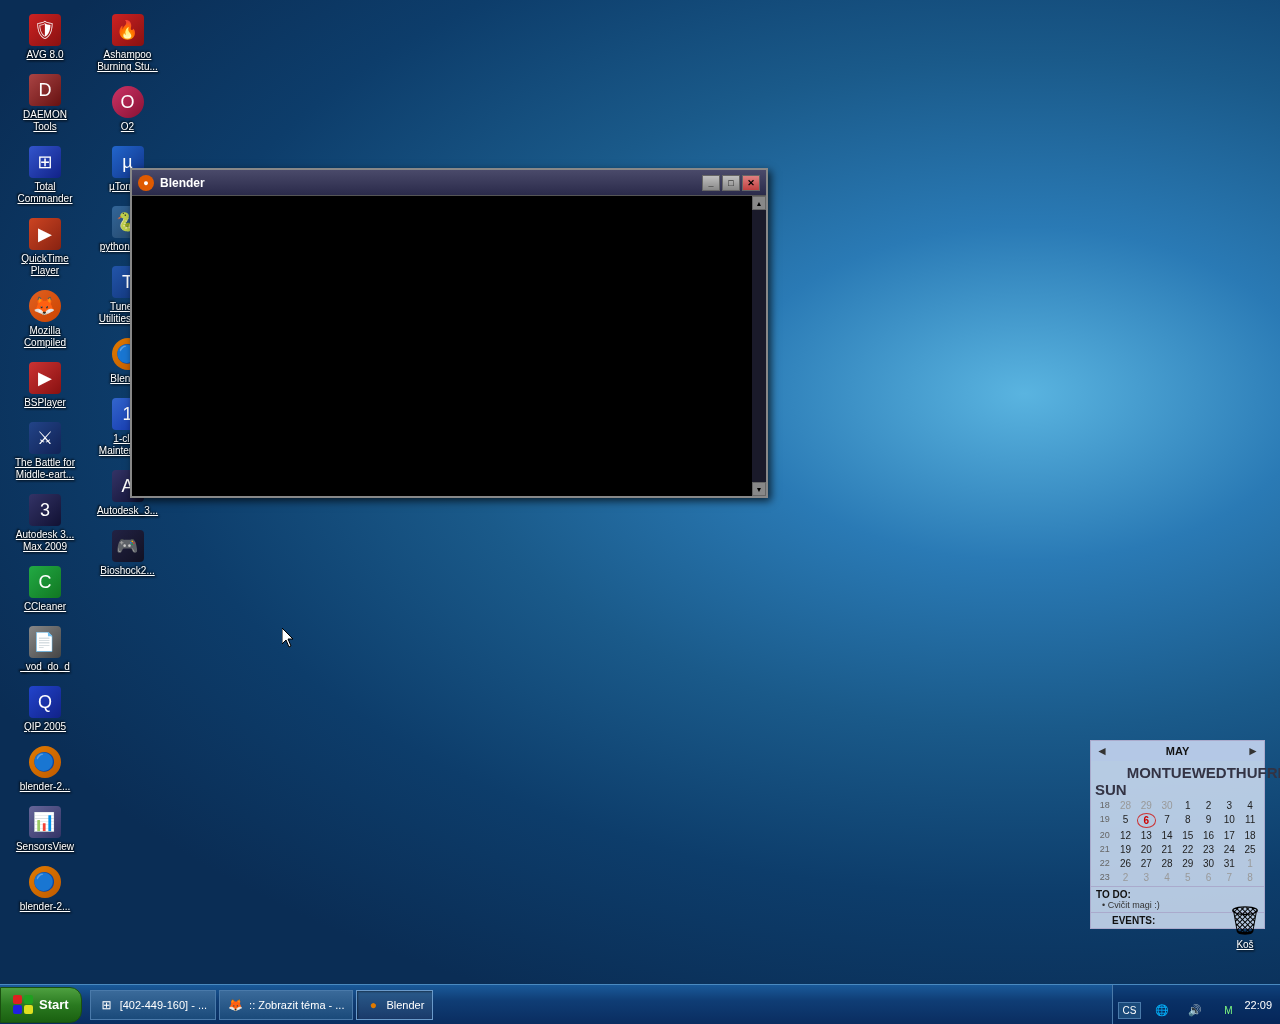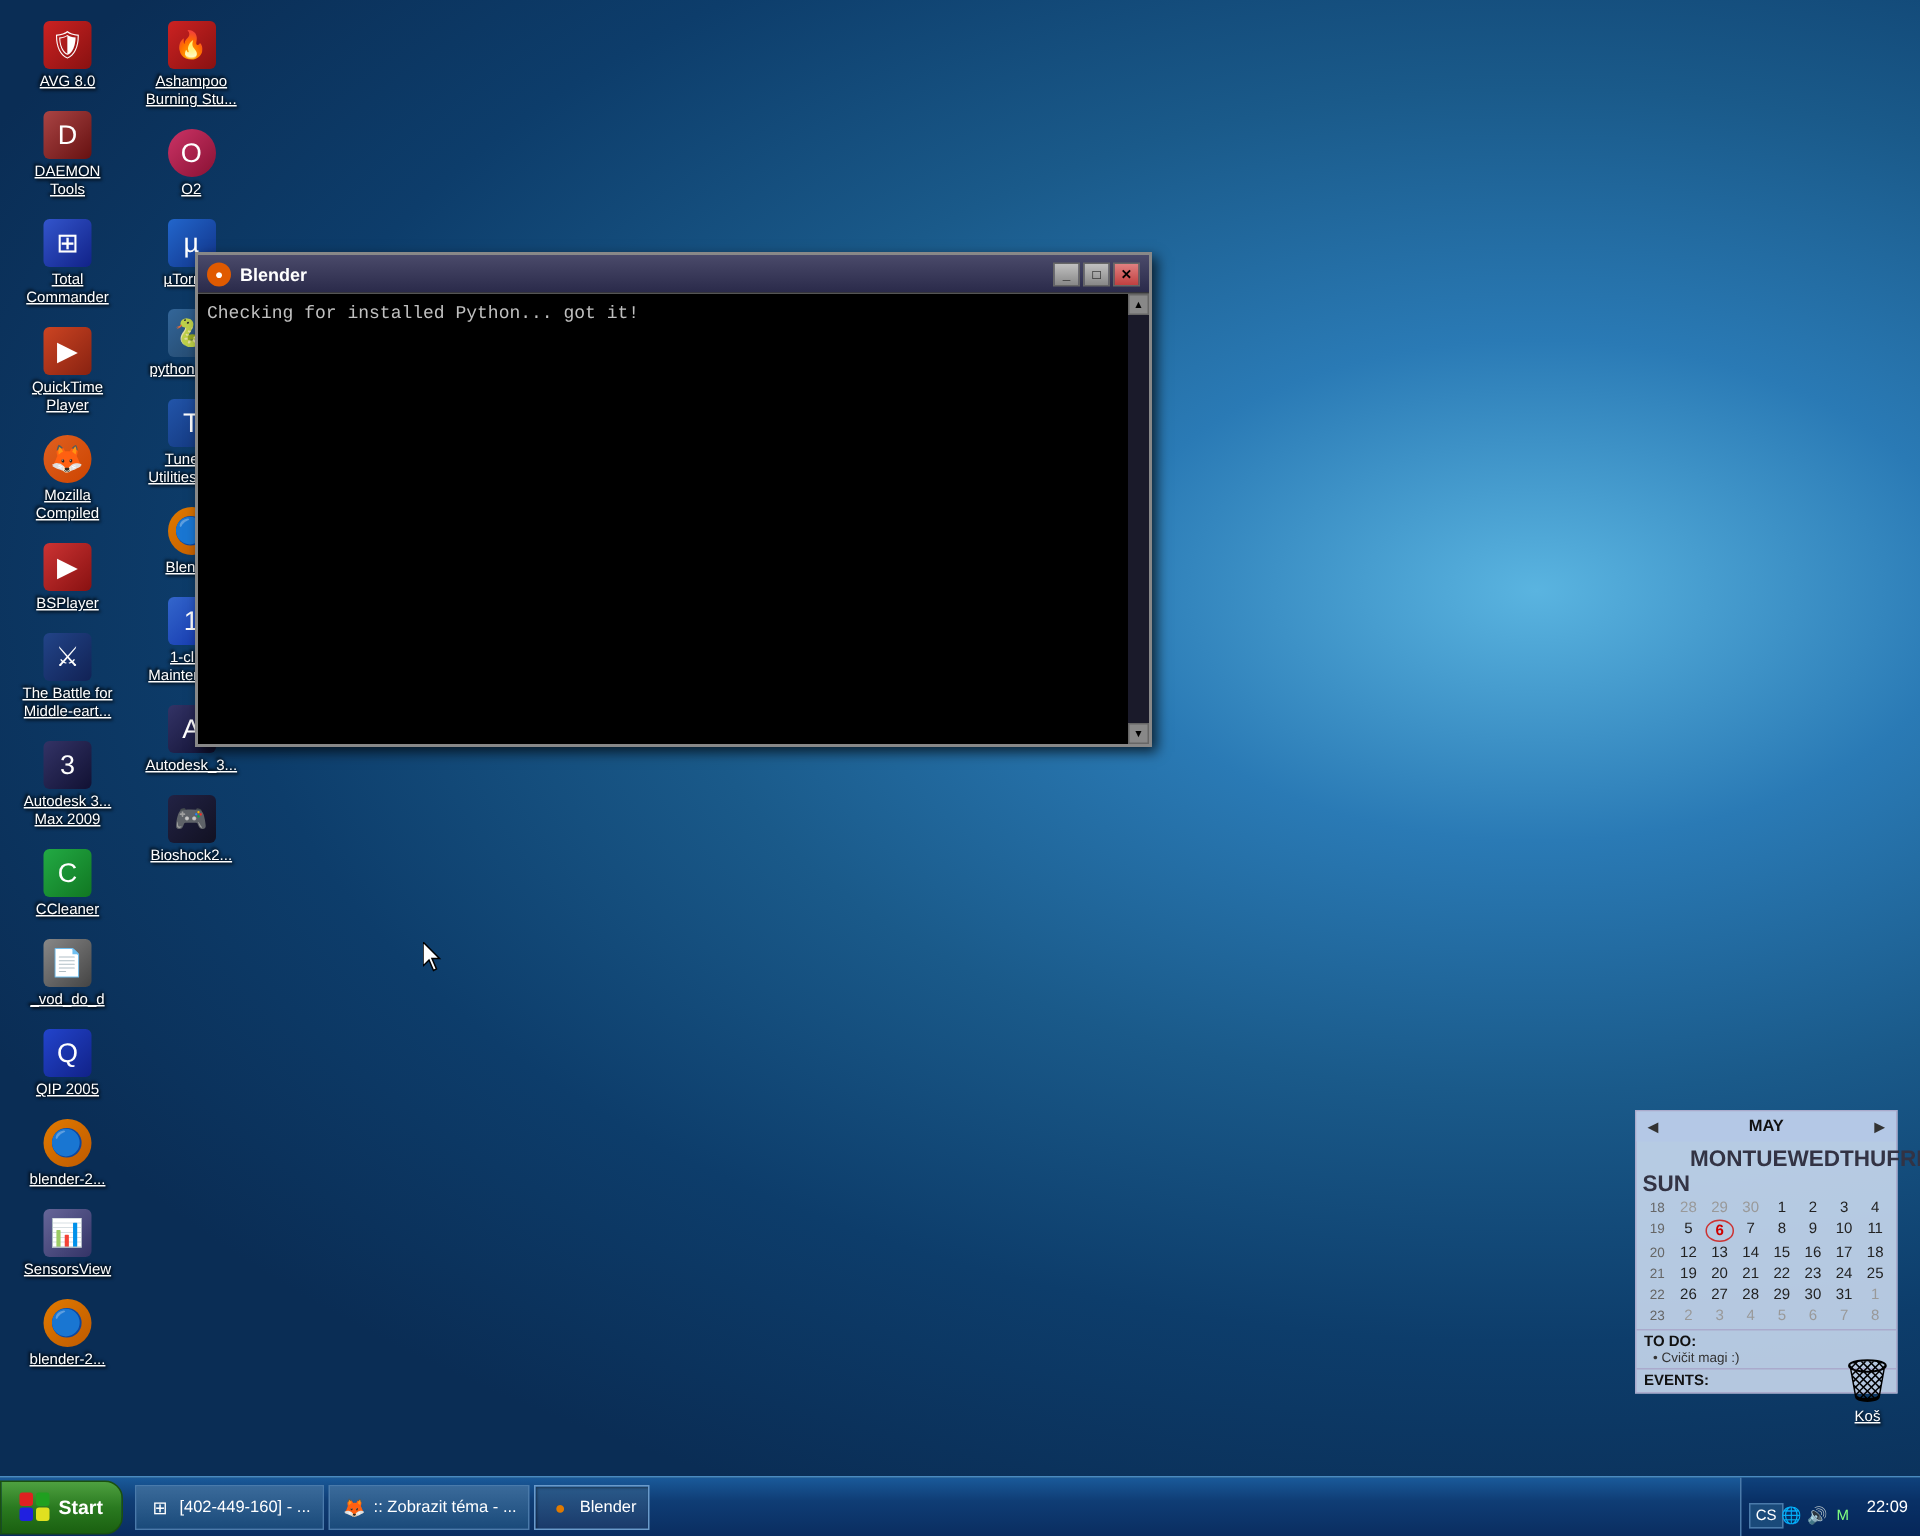--- a/index.html
+++ b/index.html
@@ -255,21 +255,21 @@
       color: #111;
     }
 
     .cal-todo-item {
       font-size: 9px;
       color: #333;
       padding-left: 6px;
     }
 
     .cal-events {
-      padding: 2px 5px;
+      padding: 2px 21px;
       border-top: 1px solid #aac;
     }
     .cal-events-title {
       font-weight: bold;
       font-size: 10px;
       color: #111;
     }
 
     
     .trash-icon {
@@ -370,21 +370,21 @@
       gap: 4px;
       padding: 0 8px;
       height: 100%;
       background: rgba(0,30,80,0.4);
       border-left: 1px solid #4a7aaa;
       flex-shrink: 0;
     }
 
     .tray-icons {
       display: flex;
-      gap: 1px;
+      gap: 17px;
       align-items: flex-start;
       margin-right: 4px;
       margin-top: 12px;
     }
 
     .tray-icon {
       width: 16px;
       height: 16px;
       display: flex;
       align-items: center;
@@ -548,21 +548,21 @@
     <div class="window-titlebar">
       <div class="title-icon">●</div>
       <span class="title-text">Blender</span>
       <div class="window-controls">
         <div class="win-btn">_</div>
         <div class="win-btn">□</div>
         <div class="win-btn close">✕</div>
       </div>
     </div>
     <div class="window-content">
-      <div class="console-text"><div>Checking for installed Python... got it!</div></div>
+      <div class="console-text"></div>
       <div class="window-scrollbar">
         <div class="scrollbar-btn">▲</div>
         <div style="flex:1;background:#1a1a2a;"></div>
         <div class="scrollbar-btn">▼</div>
       </div>
     </div>
   </div>
 
   <div class="calendar-widget">
     <div class="cal-header">

